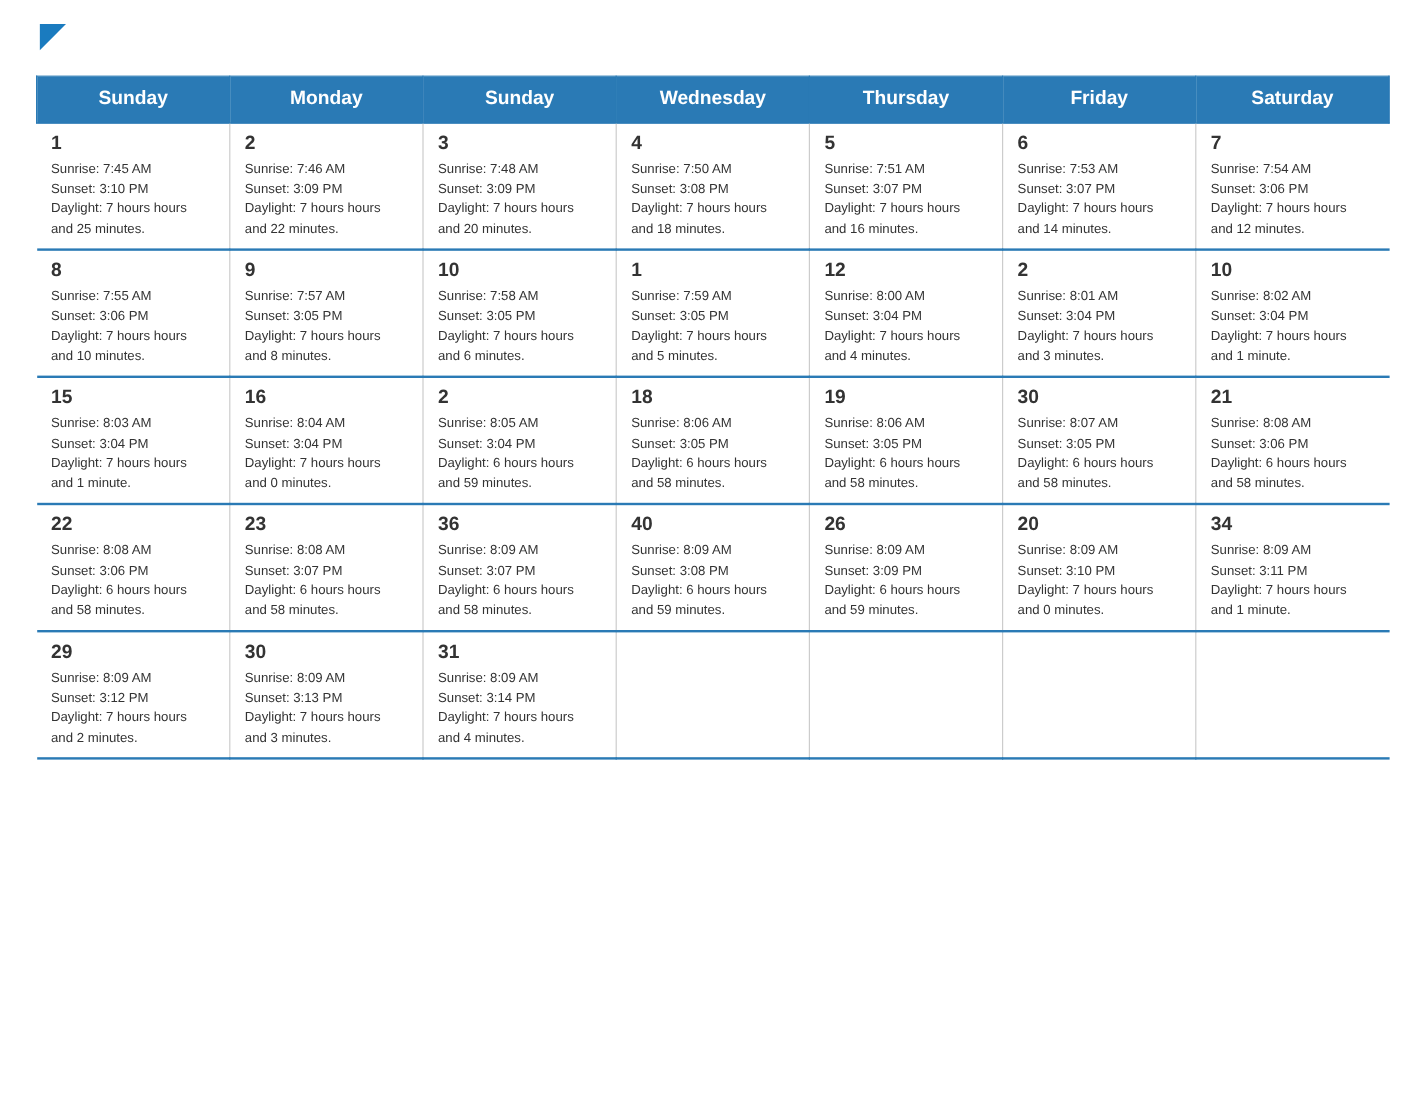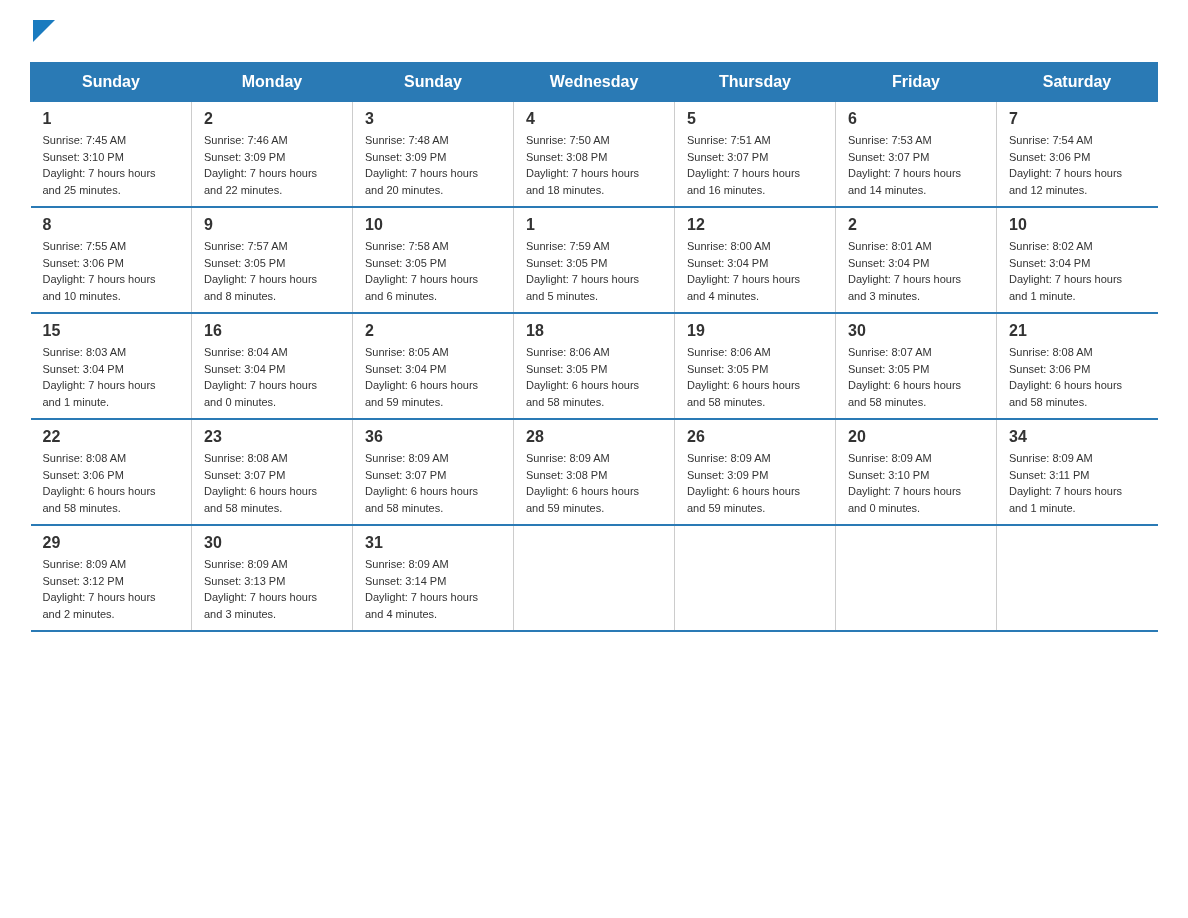--- a/index.html
+++ b/index.html
@@ -225,21 +225,21 @@
       </td>
         <td>
         <span class="day-number">23</span>
         <span class="day-info">Sunrise: 8:08 AM<br>Sunset: 3:07 PM<br>Daylight: 6 hours hours<br>and 58 minutes.</span>
       </td>
         <td>
         <span class="day-number">36</span>
         <span class="day-info">Sunrise: 8:09 AM<br>Sunset: 3:07 PM<br>Daylight: 6 hours hours<br>and 58 minutes.</span>
       </td>
         <td>
-        <span class="day-number">28</span>
+        <span class="day-number">40</span>
         <span class="day-info">Sunrise: 8:09 AM<br>Sunset: 3:08 PM<br>Daylight: 6 hours hours<br>and 59 minutes.</span>
       </td>
         <td>
         <span class="day-number">26</span>
         <span class="day-info">Sunrise: 8:09 AM<br>Sunset: 3:09 PM<br>Daylight: 6 hours hours<br>and 59 minutes.</span>
       </td>
         <td>
         <span class="day-number">20</span>
         <span class="day-info">Sunrise: 8:09 AM<br>Sunset: 3:10 PM<br>Daylight: 7 hours hours<br>and 0 minutes.</span>
       </td>

